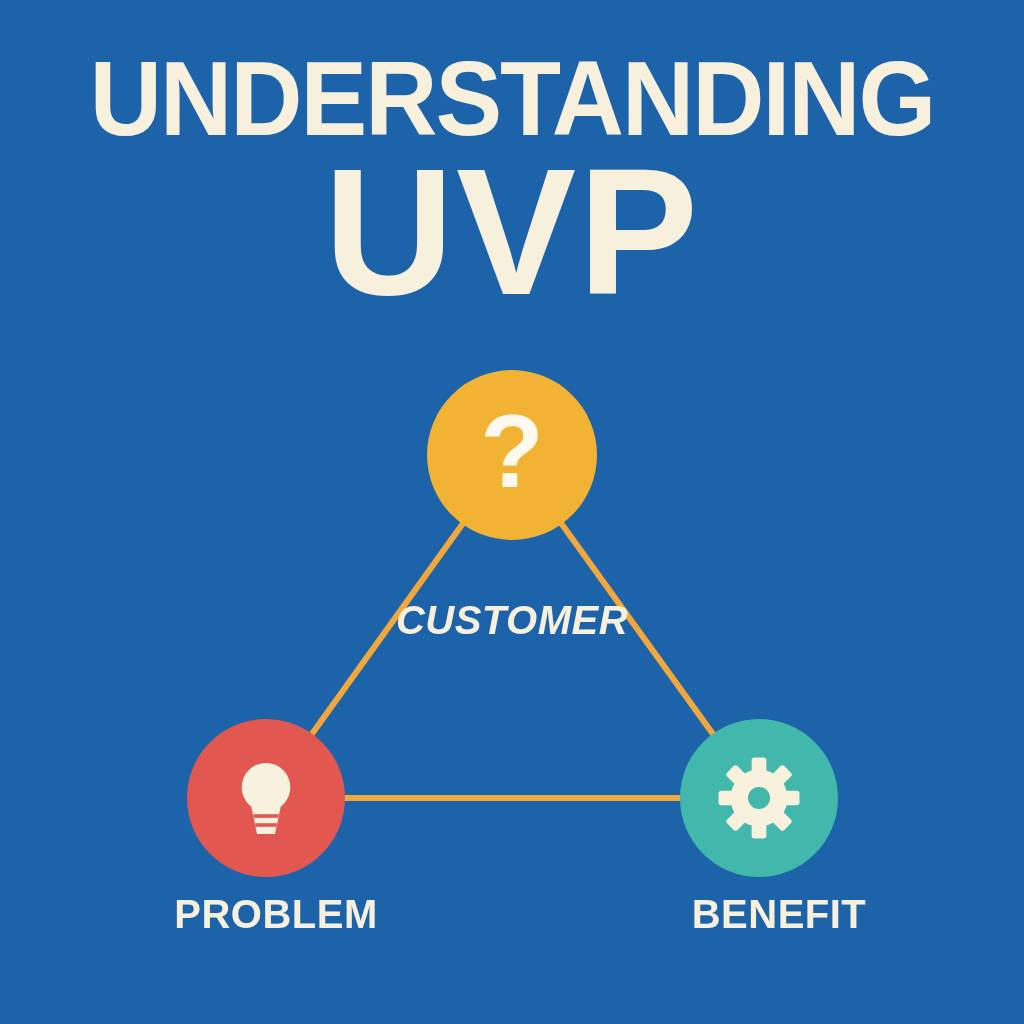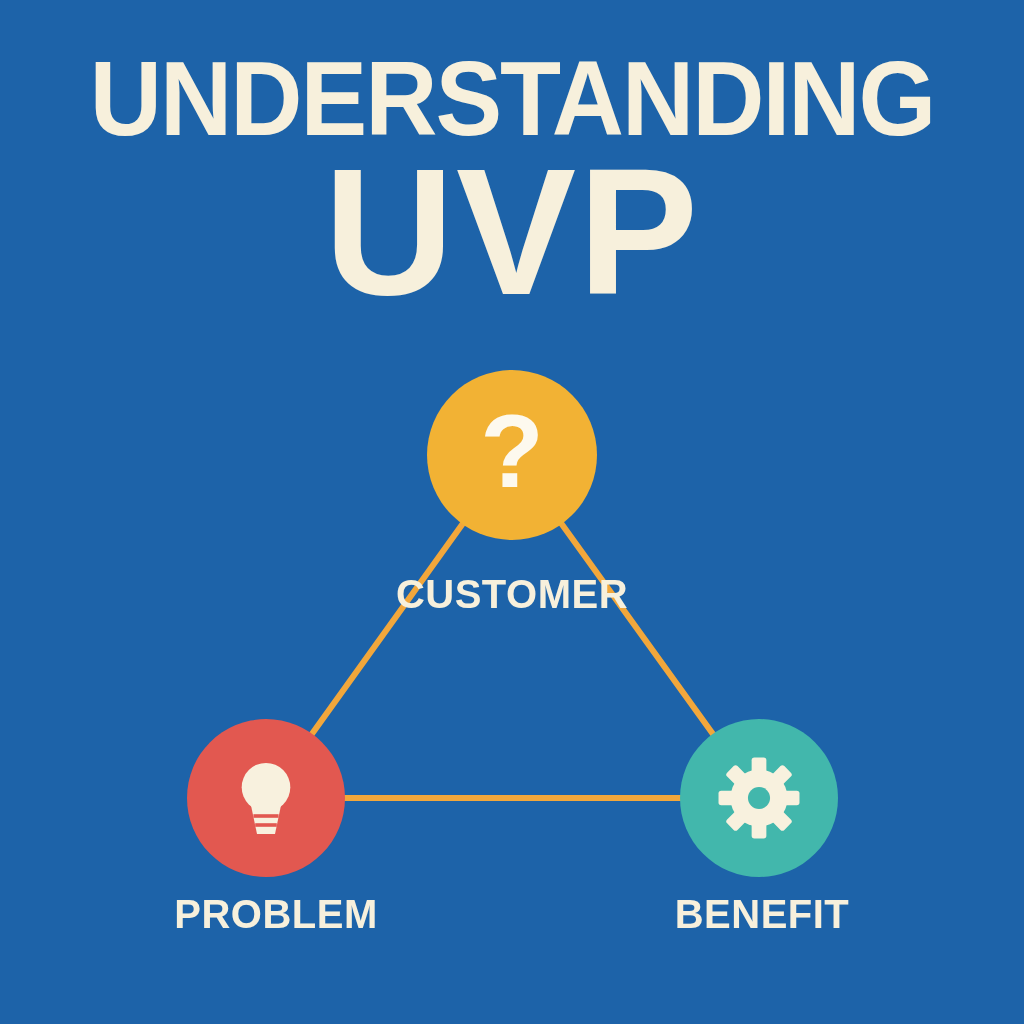--- a/index.html
+++ b/index.html
@@ -99,23 +99,23 @@
   
   .node-label {
     position: absolute;
     width: 320px;
     text-align: center;
     color: #f7f0dc;
     font-size: 40px;
     font-weight: 800;
     letter-spacing: 0.5px;
   }
-  .label-customer { left: 352px; top: 572px; }
+  .label-customer { left: 352px; top: 598px; font-style: italic; }
   .label-problem  { left: 116px; top: 892px; }
-  .label-benefit  { left: 602px; top: 892px; }
+  .label-benefit  { left: 619px; top: 892px; }
 </style>
 </head>
 <body>
 
 <div class="canvas">
 
   <div class="title-wrap">
     <h1 class="title-line1">UNDERSTANDING</h1>
     <h1 class="title-line2">UVP</h1>
   </div>

